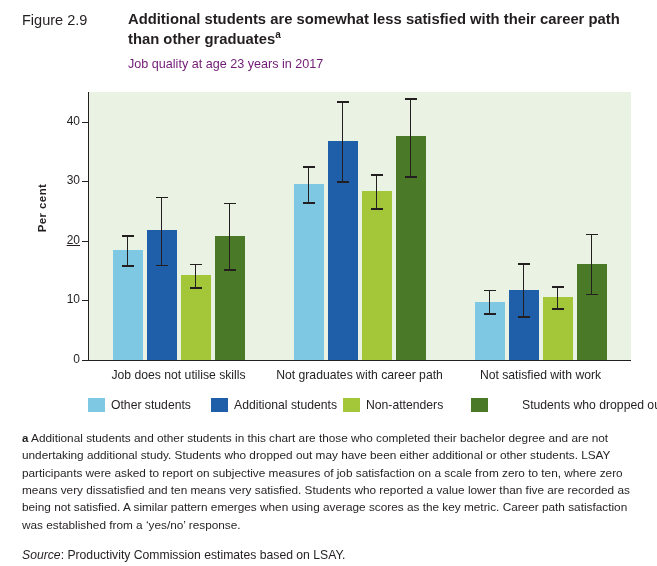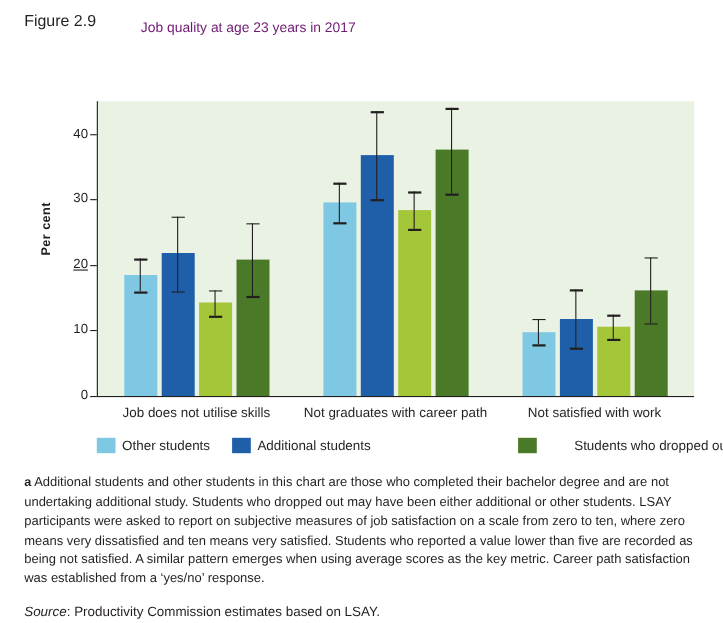--- a/index.html
+++ b/index.html
@@ -206,20 +206,21 @@
   }
 </style>
 </head>
 <body>
 
 <div class="page">
 
   <div class="header">
     <div class="fig-label">Figure 2.9</div>
     <div class="title-block">
+      <div class="fig-title"><span>Additional students are somewhat less satisfied with their career path than other graduates</span><sup>a</sup></div>
       <div class="fig-sub">Job quality at age 23 years in 2017</div>
     </div>
   </div>
 
   <div class="chart-wrap">
     <div class="plot-bg"></div>
     <div class="axis-line-y"></div>
     <div class="axis-line-x"></div>
     <div class="y-axis-title">Per cent</div>
     <div class="ytick-holder" id="yticks">
@@ -293,20 +294,24 @@
 
   <div class="legend" id="legend">
       <div class="legend-item" style="left: 0px;">
         <span class="legend-swatch" style="background: rgb(126, 200, 227);"></span>
         <span class="legend-text">Other students</span>
       </div>
       <div class="legend-item" style="left: 123px;">
         <span class="legend-swatch" style="background: rgb(31, 95, 169);"></span>
         <span class="legend-text">Additional students</span>
       </div>
+      <div class="legend-item" style="left: 255px;">
+        <span class="legend-swatch" style="background: rgb(164, 198, 57);"></span>
+        <span class="legend-text">Non-attenders</span>
+      </div>
       <div class="legend-item" style="left: 383px; gap: 28px;">
         <span class="legend-swatch" style="background: rgb(74, 122, 40);"></span>
         <span class="legend-text">Students who dropped out</span>
       </div>
     </div>
 
   <div class="notes">
     <div class="note-a"><span class="marker">a</span> <span>Additional students and other students in this chart are those who completed their bachelor degree and are not undertaking additional study. Students who dropped out may have been either additional or other students. LSAY participants were asked to report on subjective measures of job satisfaction on a scale from zero to ten, where zero means very dissatisfied and ten means very satisfied. Students who reported a value lower than five are recorded as being not satisfied. A similar pattern emerges when using average scores as the key metric. Career path satisfaction was established from a ‘yes/no’ response.</span></div>
     <div class="source"><i>Source</i><span>: Productivity Commission estimates based on LSAY.</span></div>
   </div>

